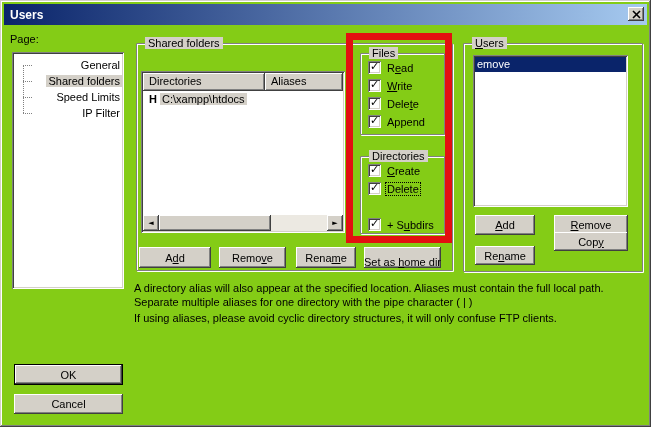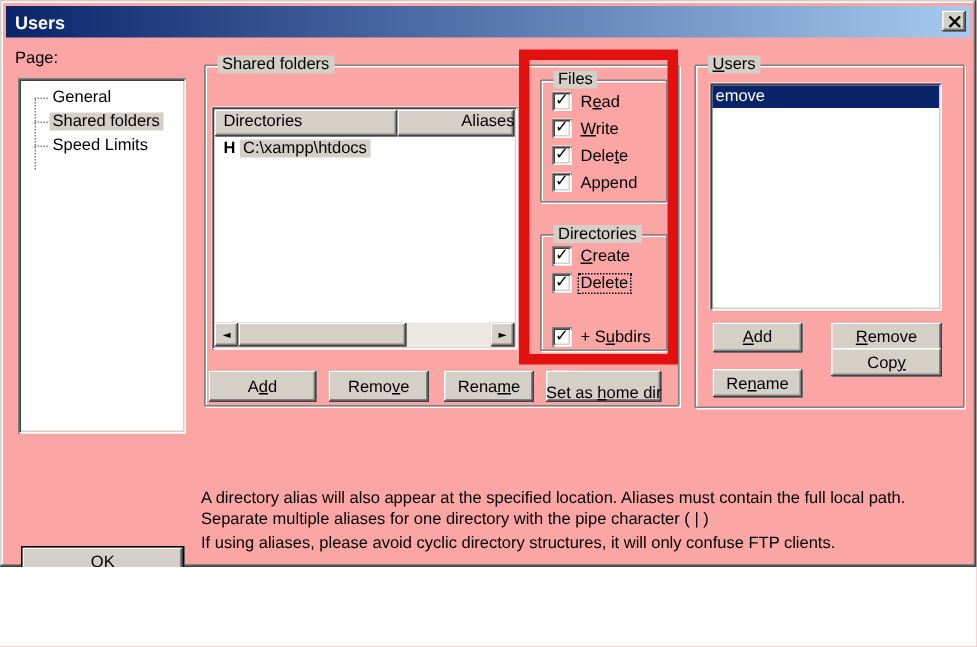--- a/index.html
+++ b/index.html
@@ -1,20 +1,20 @@
 <!DOCTYPE html>
 <html><head>
 <meta charset="utf-8">
 <style>
   * { box-sizing: border-box; margin: 0; padding: 0; }
   html,body { width:651px; height:431px; }
   body { font-family:"Liberation Sans", sans-serif; font-size:11px; color:#000; }
 
   .dialog {
-    position:relative; width:651px; height:378px; background:#fca5a5;
+    position:relative; width:651px; height:427px; background:#84cc16;
     box-shadow: inset -1px -1px 0 #404040, inset 1px 1px 0 #d4d0c8,
                 inset -2px -2px 0 #808080, inset 2px 2px 0 #ffffff;
     overflow:hidden;
   }
 
   .titlebar {
     position:absolute; left:4px; top:4px; right:4px; height:21px;
     background:linear-gradient(to right,#0a246a,#a6caf0);
     display:flex; align-items:center; padding-left:6px;
   }
@@ -42,37 +42,37 @@
     position:absolute; top:-7px; left:8px; background:#d4d0c8; padding:0 3px;
     white-space:nowrap;
   }
 
   .tree { position:absolute; left:12px; top:52px; width:112px; height:237px; }
   .tree-items { position:absolute; inset:2px; padding-top:3px; }
   .tree-items::before {
     content:""; position:absolute; left:9px; top:11px; height:48px;
     border-left:1px dotted #808080;
   }
-  .tree-item { position:relative; height:16px; line-height:16px; padding-left:19px; white-space:nowrap; }
+  .tree-item { position:relative; height:16px; line-height:16px; padding-left:31px; white-space:nowrap;text-align:right; }
   .tree-item::before {
     content:""; position:absolute; left:9px; top:8px; width:9px;
     border-top:1px dotted #808080;
   }
   .tree-item .lbl { padding:0 2px; }
   .tree-item.selected .lbl { background:#d4d0c8; }
 
   .listview { position:absolute; left:141px; top:71px; width:204px; height:162px; }
   .lv-inner { position:absolute; inset:2px; display:flex; flex-direction:column; background:#fff; }
   .lv-header { display:flex; height:18px; flex:none; }
   .hcell {
     background:#d4d0c8; padding:2px 0 0 6px; white-space:nowrap; overflow:hidden;
     box-shadow: inset -1px -1px 0 #404040, inset 1px 1px 0 #ffffff, inset -2px -2px 0 #808080;
   }
   .hcell.c1 { width:122px; flex:none; }
-  .hcell.c2 { flex:1;text-align:right; }
+  .hcell.c2 { flex:1; }
   .lv-body { flex:1; position:relative; }
   .lv-row { display:flex; align-items:center; height:16px; }
   .row-flag { font-weight:bold; margin-left:6px; width:11px; flex:none; }
   .row-dir { background:#d4d0c8; padding:0 2px; white-space:nowrap; }
   .hscroll { flex:none; height:16px; display:flex; background:#ece9e2; }
   .sb-btn {
     width:16px; height:16px; flex:none; background:#d4d0c8;
     display:flex; align-items:center; justify-content:center;
     font-family:"DejaVu Sans",sans-serif; font-size:7px;
     box-shadow: inset -1px -1px 0 #404040, inset 1px 1px 0 #ffffff,
@@ -105,21 +105,21 @@
                 inset -2px -2px 0 #808080, inset 2px 2px 0 #d4d0c8;
   }
   .btn.default { border:1px solid #000; }
 
   .mn { text-decoration:underline; }
 
   .listbox { position:absolute; left:473px; top:55px; width:155px; height:152px; }
   .lb-item { margin:2px 2px 0 2px; height:15px; line-height:15px; padding-left:2px; }
   .lb-item.selected { background:#0a246a; color:#fff; }
 
-  .notes { position:absolute; left:134px; width:510px; line-height:14px;margin-top:44px; }
+  .notes { position:absolute; left:134px; width:510px; line-height:14px; }
 
   .annotation-box {
     position:absolute; left:346px; top:33px; width:106px; height:210px;
     border:7px solid #e31010; pointer-events:none; z-index:10;
   }
 </style>
 </head>
 <body>
 
 <div class="dialog">
@@ -138,20 +138,23 @@
   <div class="tree sunken">
     <div class="tree-items">
       <div class="tree-item">
         <span class="lbl">General</span>
       </div>
       <div class="tree-item selected">
         <span class="lbl">Shared folders</span>
       </div>
       <div class="tree-item">
         <span class="lbl">Speed Limits</span>
+      </div>
+      <div class="tree-item">
+        <span class="lbl">IP Filter</span>
       </div>
     </div>
   </div>
 
   <div class="groupbox" style="left:136px; top:43px; width:317px; height:228px;">
     <span class="legend">Shared folders</span>
   </div>
 
   <div class="listview sunken">
     <div class="lv-inner">

